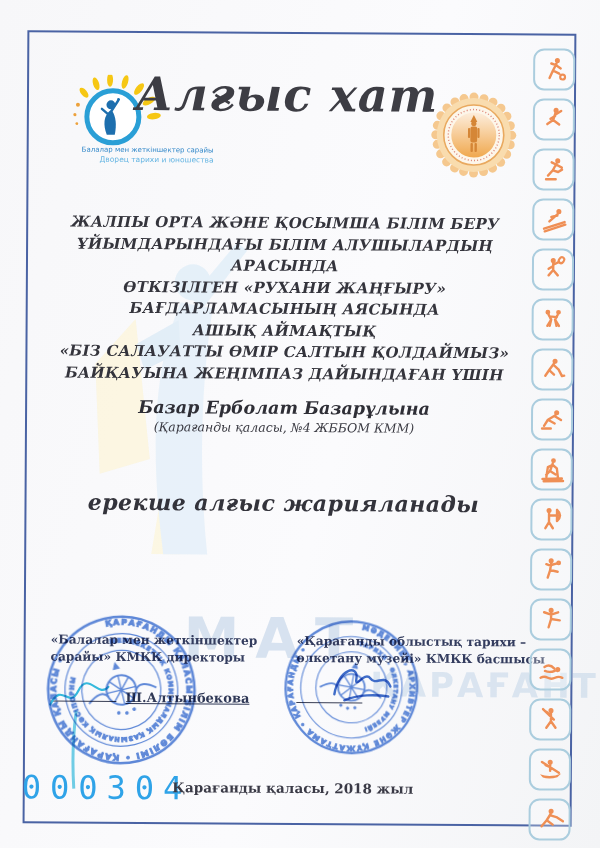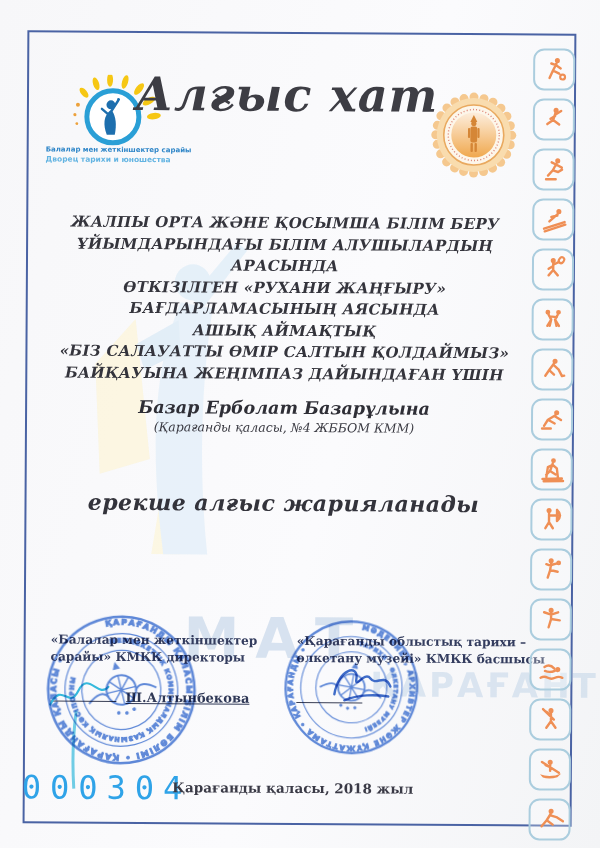--- a/index.html
+++ b/index.html
@@ -9,22 +9,22 @@
   .cert{position:absolute;inset:0;transform:rotate(0.35deg);transform-origin:50% 50%;}
   .frame{position:absolute;left:25px;top:32px;width:549px;height:793px;
          border:2px solid #4a63a4;box-sizing:border-box;z-index:2;}
   
   .wm-fig{position:absolute;left:40px;top:225px;z-index:1;opacity:.6;}
   .ghost{position:absolute;z-index:1;font-family:"DejaVu Sans",sans-serif;font-weight:bold;}
   .ghost1{left:185px;top:606px;font-size:56px;color:rgba(148,178,214,.34);letter-spacing:16px;}
   .ghost2{left:372px;top:664px;font-size:34px;color:rgba(152,184,220,.30);letter-spacing:3px;}
   
   .logo-art{position:absolute;left:48px;top:76px;z-index:3;}
-  .logo-text{position:absolute;left:44px;top:146px;width:160px;text-align:left;z-index:3;
-             font-family:"DejaVu Sans",sans-serif;font-weight:bold;line-height:10px;}
+  .logo-text{position:absolute;left:52px;top:146px;width:160px;text-align:right;z-index:3;
+             font-family:"DejaVu Sans",sans-serif;font-weight:normal;line-height:10px;}
   .logo-l1{font-size:7px;color:#2f86c8;}
   .logo-l2{font-size:7.5px;color:#63b4e2;}
   .title{position:absolute;left:110px;top:68px;width:350px;text-align:center;z-index:3;
          font-size:46px;font-weight:bold;font-style:italic;color:#3d3d44;letter-spacing:1px;}
   .medal{position:absolute;left:428px;top:90px;z-index:3;}
   
   .main-lines{position:absolute;left:34px;top:213px;width:500px;text-align:center;z-index:3;
               font-weight:bold;font-style:italic;font-size:15px;line-height:21.5px;
               color:#34343c;letter-spacing:.3px;}
   .recipient{position:absolute;left:34px;top:398px;width:500px;text-align:center;z-index:3;

